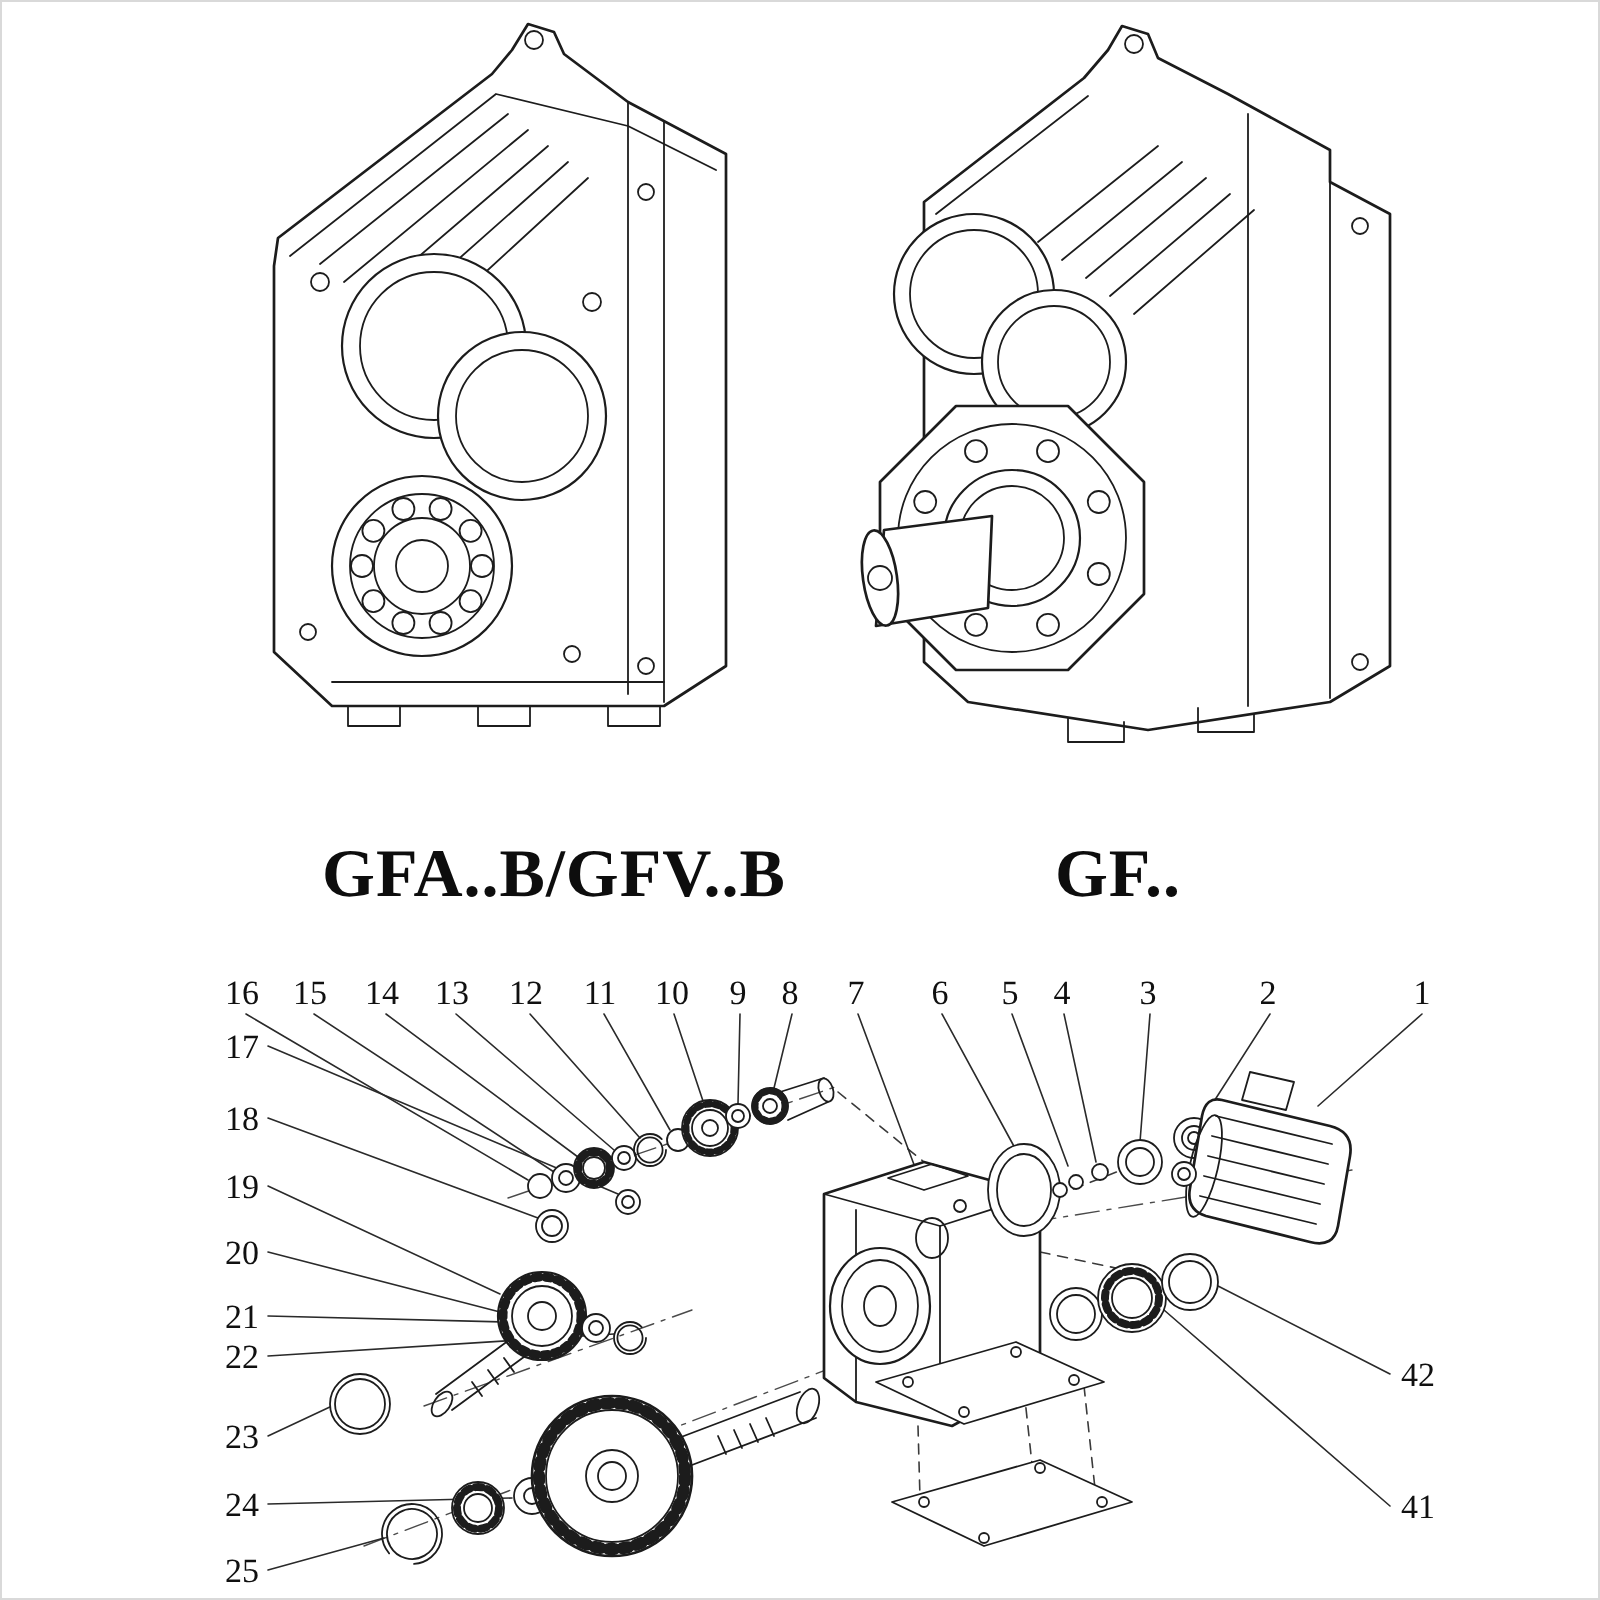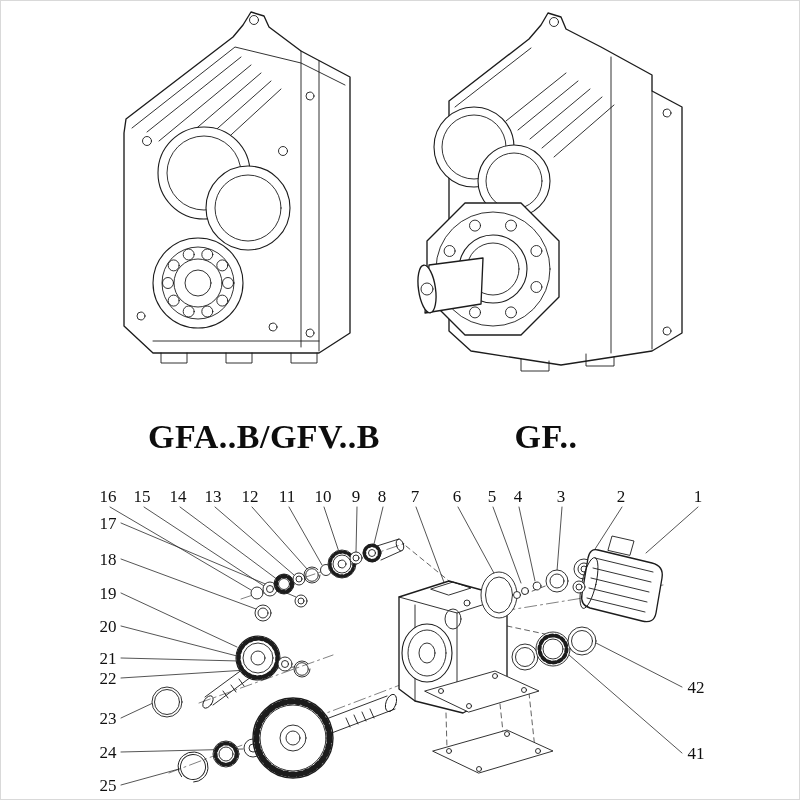--- a/index.html
+++ b/index.html
@@ -4,20 +4,21 @@
 <style>
   html,body{margin:0;padding:0;background:#fff;}
   .page{
     position:relative;
     width:800px;height:800px;
     background:#ffffff;
     border:1px solid #d9d9d9;
     box-sizing:border-box;
     overflow:hidden;
     font-family:"Liberation Serif","DejaVu Serif",serif;
+    padding-left:13px;
   }
   svg{display:block;}
   svg path, svg circle, svg ellipse, svg polygon, svg line, svg rect{
     fill:none;
     stroke:#1c1c1c;
     stroke-width:1.1;
     stroke-linecap:round;
     stroke-linejoin:round;
   }
   .solid{fill:#ffffff;}

